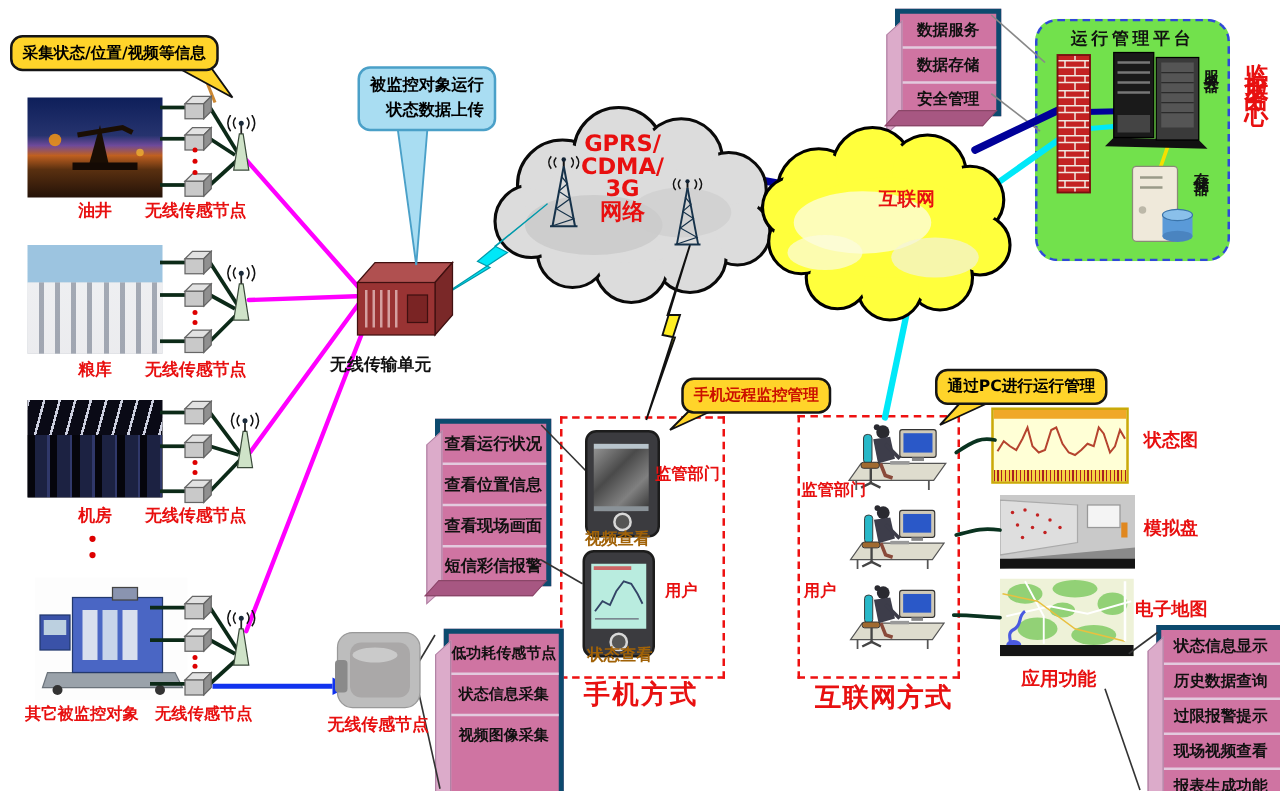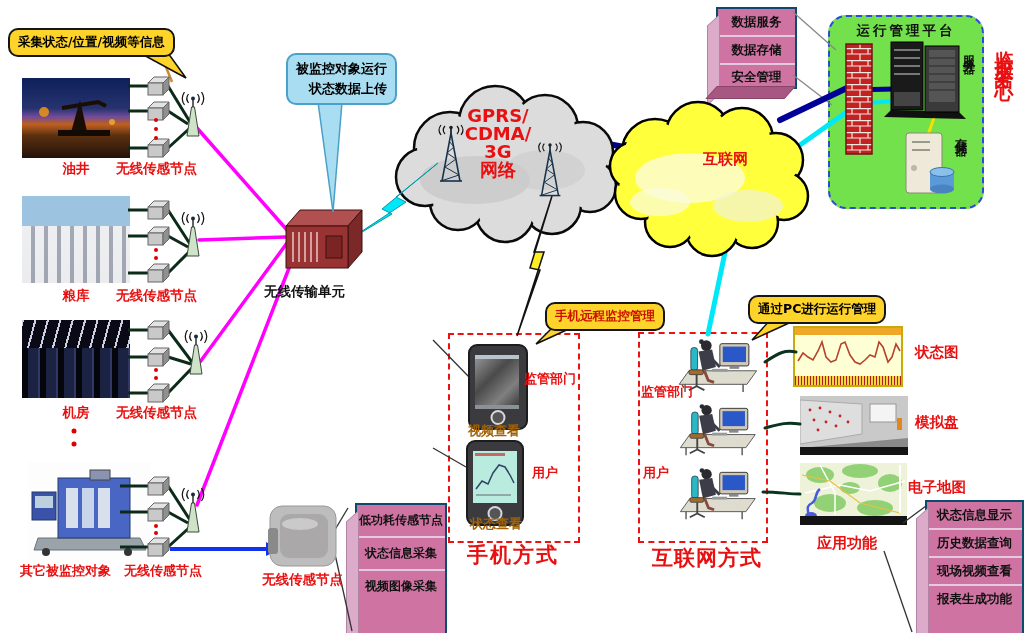--- a/index.html
+++ b/index.html
@@ -16,21 +16,21 @@
   .ctr{text-align:center;}
   .vert{writing-mode:vertical-rl;text-orientation:upright;}
 
   
   .bub{position:absolute;z-index:10;border:2px solid #151515;border-radius:10px;
        background:#ffd42a;color:#000;font-weight:bold;font-size:12.5px;
        padding:4px 8px;white-space:nowrap;}
   .bub.blue-bub{background:#a9ddf2;border-color:#4aa0c8;font-size:13px;line-height:20px;}
 
   
-  .pbox{position:absolute;z-index:1;background:#cf74a2;border:2px solid #0c4a6e;}
+  .pbox{position:absolute;z-index:1;background:#cf74a2;border:4px solid #0c4a6e;}
   .pbox .face-l{position:absolute;left:-11px;top:5px;width:11px;height:100%;
        background:#dcabca;transform:skewY(-42deg);transform-origin:100% 0;border:1px solid #b183a5;}
   .pbox .face-b{position:absolute;left:-1px;bottom:-12px;width:100%;height:11px;
        background:#a75782;transform:skewX(-42deg);transform-origin:0 0;border:1px solid #8a4668;}
   .prow{display:flex;align-items:center;justify-content:center;font-weight:bold;
         color:#111;border-bottom:2px solid #e3cade;}
   .prow:last-child{border-bottom:none;}
 
   
   #green-box{left:828px;top:15px;width:152px;height:190px;background:#72e14c;
@@ -173,33 +173,42 @@
   </div>
 
   <div class="pbox" style="left:716px;top:7px;width:77px;height:78px;">
     <div class="face-l"></div>
     <div class="face-b"></div>
     <div class="prow" style="height:26px;font-size:12.5px;">数据服务</div>
     <div class="prow" style="height:26px;font-size:12.5px;">数据存储</div>
     <div class="prow" style="height:24px;font-size:12.5px;">安全管理</div>
   </div>
 
+  <div class="pbox" style="left:348px;top:335px;width:85px;height:126px;">
+    <div class="face-l"></div>
+    <div class="face-b"></div>
+    <div class="prow" style="height:31px;font-size:13px;">查看运行状况</div>
+    <div class="prow" style="height:31px;font-size:13px;">查看位置信息</div>
+    <div class="prow" style="height:31px;font-size:13px;">查看现场画面</div>
+    <div class="prow" style="height:30px;font-size:13px;">短信彩信报警</div>
+  </div>
 
   <div class="pbox" style="left:355px;top:503px;width:88px;height:160px;">
     <div class="face-l"></div>
     <div class="prow" style="height:31px;font-size:12px;">低功耗传感节点</div>
     <div class="prow" style="height:31px;font-size:12px;">状态信息采集</div>
     <div class="prow" style="height:31px;font-size:12px;">视频图像采集</div>
 
   </div>
 
   <div class="pbox" style="left:925px;top:500px;width:95px;height:150px;">
     <div class="face-l"></div>
     <div class="prow" style="height:26px;font-size:12.5px;">状态信息显示</div>
     <div class="prow" style="height:26px;font-size:12.5px;">历史数据查询</div>
+    <div class="prow" style="height:26px;font-size:12.5px;">过限报警提示</div>
     <div class="prow" style="height:26px;font-size:12.5px;">现场视频查看</div>
     <div class="prow" style="height:26px;font-size:12.5px;">报表生成功能</div>
 
   </div>
 
   <svg class="overlay" width="1024" height="633" viewBox="0 0 1024 633">
     <defs>
       <symbol id="cube" viewBox="0 0 24 20">
         <polygon points="2,7 8,1 23,1 17,7" fill="#e2e2e2" stroke="#666" stroke-width="1"></polygon>
         <rect x="2" y="7" width="15" height="12" fill="#c9c9c9" stroke="#666" stroke-width="1"></rect>

